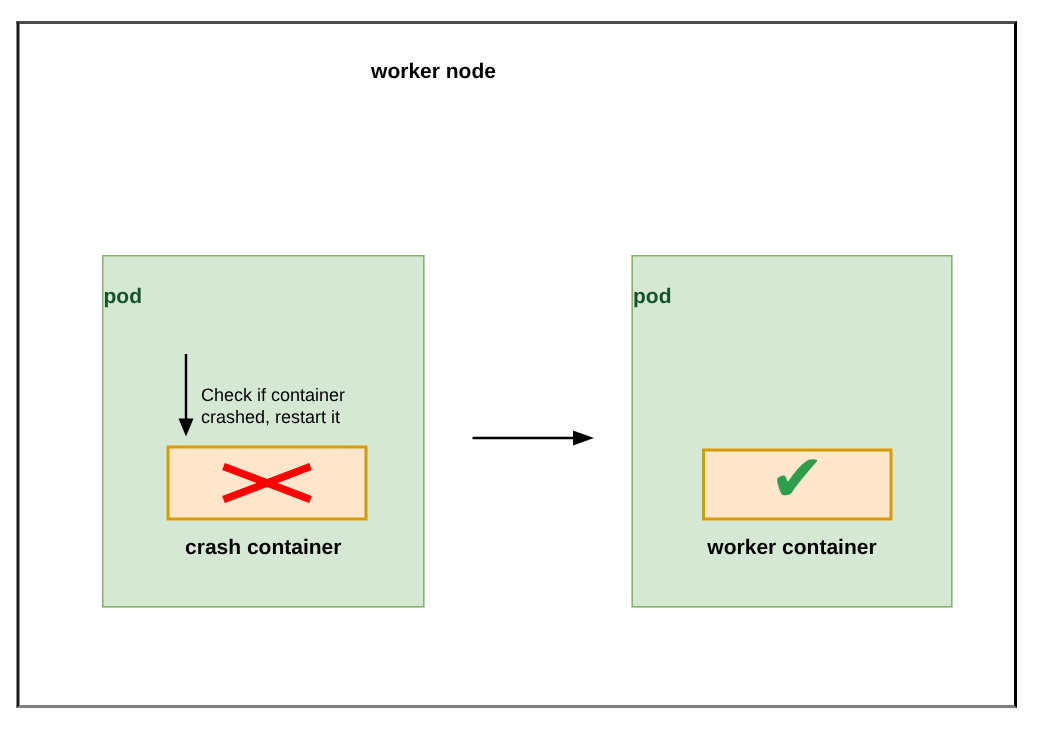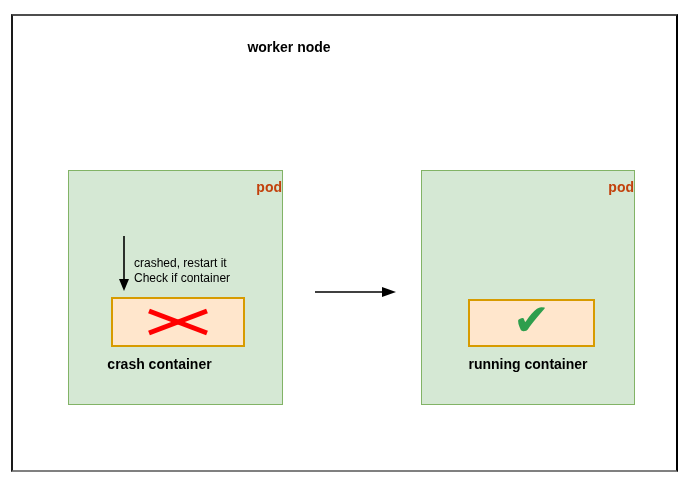--- a/index.html
+++ b/index.html
@@ -27,23 +27,23 @@
   }
 
   .pod {
     background: var(--pod-fill, #d5e8d4);
     border: 1px solid var(--pod-border, #82b366);
   }
   .pod-left  { left: 68px;  top: 170px; width: 215px; height: 235px; }
   .pod-right { left: 421px; top: 170px; width: 214px; height: 235px; }
 
   .pod-label {
-    width: 100%; padding-top: 8px;
-    text-align: right;
-    font-size: 14px; font-weight: bold; color: #c2410c;
+    width: 100%; padding-top: 18px;
+    text-align: left;
+    font-size: 14px; font-weight: bold; color: #14532d;
   }
 
   .v-arrow { left: 116px; top: 235px; }
   .h-arrow { left: 312px; top: 283px; }
   .arrow-line { stroke: var(--arrow, #000000); stroke-width: 1.6px; fill: none; }
   .arrow-head { fill: var(--arrow, #000000); stroke: none; }
 
   .annotation {
     left: 134px; top: 256px; width: 118px;
     font-size: 12px; line-height: 15px; color: #000;
@@ -64,42 +64,42 @@
     font-family: "DejaVu Sans", "Liberation Sans", sans-serif;
     font-size: 44px; line-height: 44px;
     color: var(--check-mark, #2e9e4d);
     transform: translateY(-3px);
   }
 
   .container-label {
     text-align: center;
     font-size: 14px; font-weight: bold; color: #000;
   }
-  .crash-label   { left: 52px;  top: 356px; width: 215px; }
+  .crash-label   { left: 68px;  top: 356px; width: 215px; }
   .running-label { left: 421px; top: 356px; width: 214px; }
 </style>
 </head>
 <body>
 
 <div class="abs worker-node"></div>
 
 <div class="abs diagram-title">worker node</div>
 
 <div class="abs pod pod-left">
   <div class="pod-label">pod</div>
 </div>
 
 <svg class="abs v-arrow" width="16" height="58" viewBox="0 0 16 58">
   <line class="arrow-line" x1="8" y1="1" x2="8" y2="45"></line>
   <polygon class="arrow-head" points="3,44 13,44 8,56"></polygon>
 </svg>
 
 <div class="abs annotation">
+  <div>Check if container</div>
   <div>crashed, restart it</div>
-  <div>Check if container</div>
 </div>
 
 <div class="abs container-box crash-box">
   <svg width="64" height="28" viewBox="0 0 64 28">
     <line class="x-line" x1="3" y1="3" x2="61" y2="25"></line>
     <line class="x-line" x1="61" y1="3" x2="3" y2="25"></line>
   </svg>
 </div>
 
 <div class="abs container-label crash-label">crash container</div>
@@ -110,13 +110,13 @@
 </svg>
 
 <div class="abs pod pod-right">
   <div class="pod-label">pod</div>
 </div>
 
 <div class="abs container-box running-box">
   <span class="check-glyph">✔</span>
 </div>
 
-<div class="abs container-label running-label">running container</div>
+<div class="abs container-label running-label">worker container</div>
 
 </body></html>

